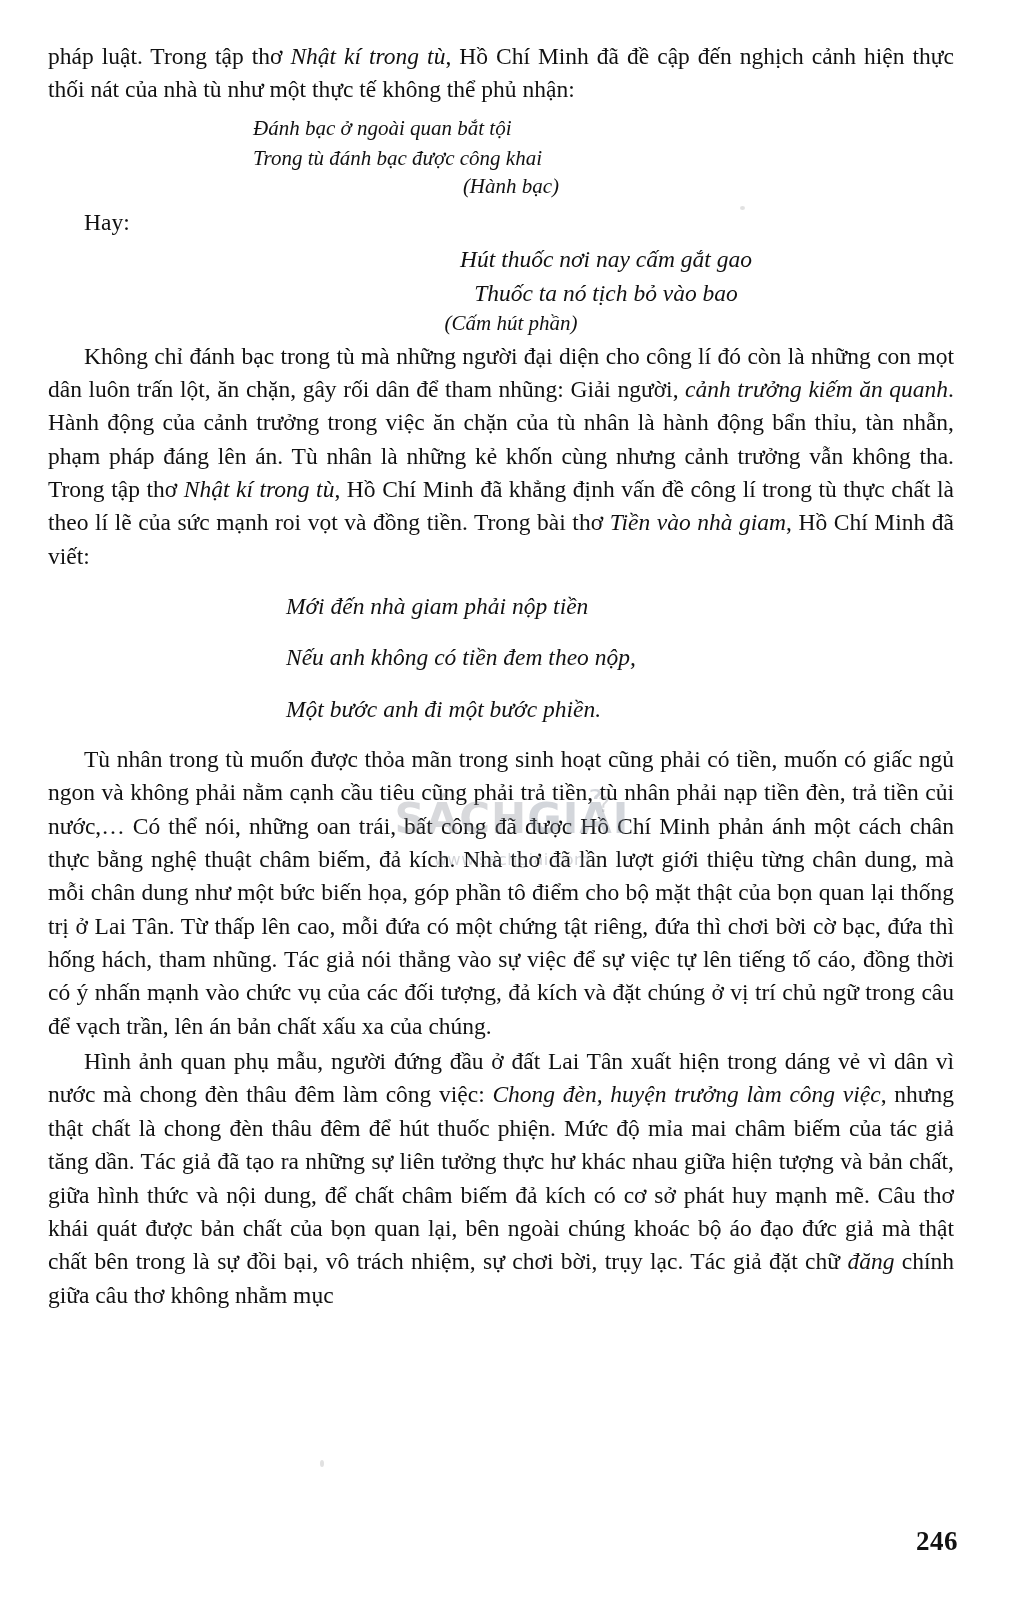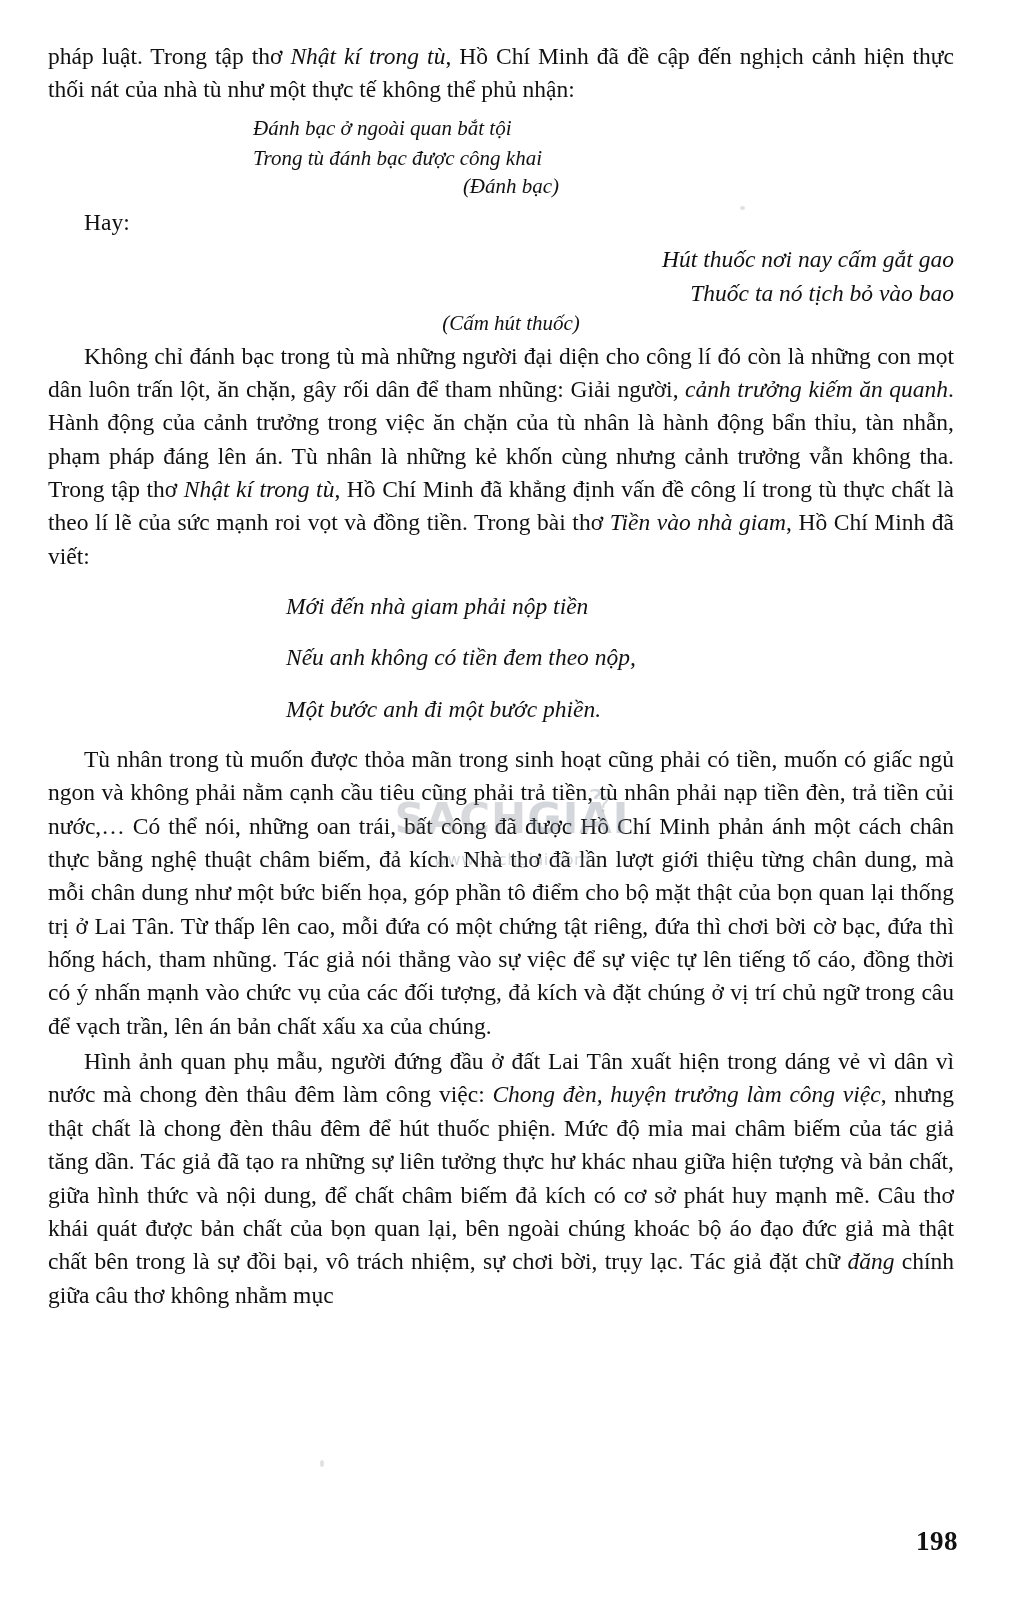--- a/index.html
+++ b/index.html
@@ -58,21 +58,21 @@
     font-size: 23.5px;
     margin: 10px 0 4px 0;
     padding-left: 36px;
   }
   .verse-2 {
     font-style: italic;
     font-size: 23.5px;
     line-height: 1.46;
     margin: 0;
     padding-left: 210px;
-    text-align: right;
+    text-align: center;
   }
   .verse-3 {
     font-style: italic;
     font-size: 23.5px;
     line-height: 1.5;
     margin: 16px;
     padding-left: 222px;
     text-align: left;
   }
   .it { font-style: italic; }
@@ -133,29 +133,29 @@
 </head>
 <body>
 
 <div class="page">
 
   <p class="body-text noindent"><span>pháp luật. Trong tập thơ </span><span class="it">Nhật kí trong tù</span><span>, Hồ Chí Minh đã đề cập đến nghịch cảnh hiện thực thối nát của nhà tù như một thực tế không thể phủ nhận:</span></p>
 
   <div class="verse-block">
     <p class="verse">Đánh bạc ở ngoài quan bắt tội</p>
     <p class="verse">Trong tù đánh bạc được công khai</p>
-    <p class="verse-src">(Đánh bạc)</p>
+    <p class="verse-src">(Hành bạc)</p>
   </div>
 
   <p class="hay">Hay:</p>
 
   <div class="verse-block">
     <p class="verse-2">Hút thuốc nơi nay cấm gắt gao</p>
     <p class="verse-2">Thuốc ta nó tịch bỏ vào bao</p>
-    <p class="verse-src">(Cấm hút thuốc)</p>
+    <p class="verse-src">(Cấm hút phần)</p>
   </div>
 
   <p class="body-text indent"><span>Không chỉ đánh bạc trong tù mà những người đại diện cho công lí đó còn là những con mọt dân luôn trấn lột, ăn chặn, gây rối dân để tham nhũng: Giải người, </span><span class="it">cảnh trưởng kiếm ăn quanh</span><span>. Hành động của cảnh trưởng trong việc ăn chặn của tù nhân là hành động bẩn thỉu, tàn nhẫn, phạm pháp đáng lên án. Tù nhân là những kẻ khốn cùng nhưng cảnh trưởng vẫn không tha. Trong tập thơ </span><span class="it">Nhật kí trong tù</span><span>, Hồ Chí Minh đã khẳng định vấn đề công lí trong tù thực chất là theo lí lẽ của sức mạnh roi vọt và đồng tiền. Trong bài thơ </span><span class="it">Tiền vào nhà giam</span><span>, Hồ Chí Minh đã viết:</span></p>
 
   <div class="verse-block">
     <p class="verse-3">Mới đến nhà giam phải nộp tiền</p>
     <p class="verse-3">Nếu anh không có tiền đem theo nộp,</p>
     <p class="verse-3">Một bước anh đi một bước phiền.</p>
   </div>
 
@@ -165,14 +165,14 @@
 
   <div class="watermark">
     <div class="wm-main"><span>SÁCH</span><span class="wm-g">GIẢI</span></div>
     <div class="wm-badge">?</div>
     <div class="wm-sub">www.sachgiai.com</div>
   </div>
 
   <div class="speck" style="left:740px; top:206px; width:5px; height:4px;"></div>
   <div class="speck" style="left:320px; top:1460px; width:4px; height:7px;"></div>
 
-  <div class="page-number">198</div>
+  <div class="page-number">246</div>
 </div>
 
 </body></html>

